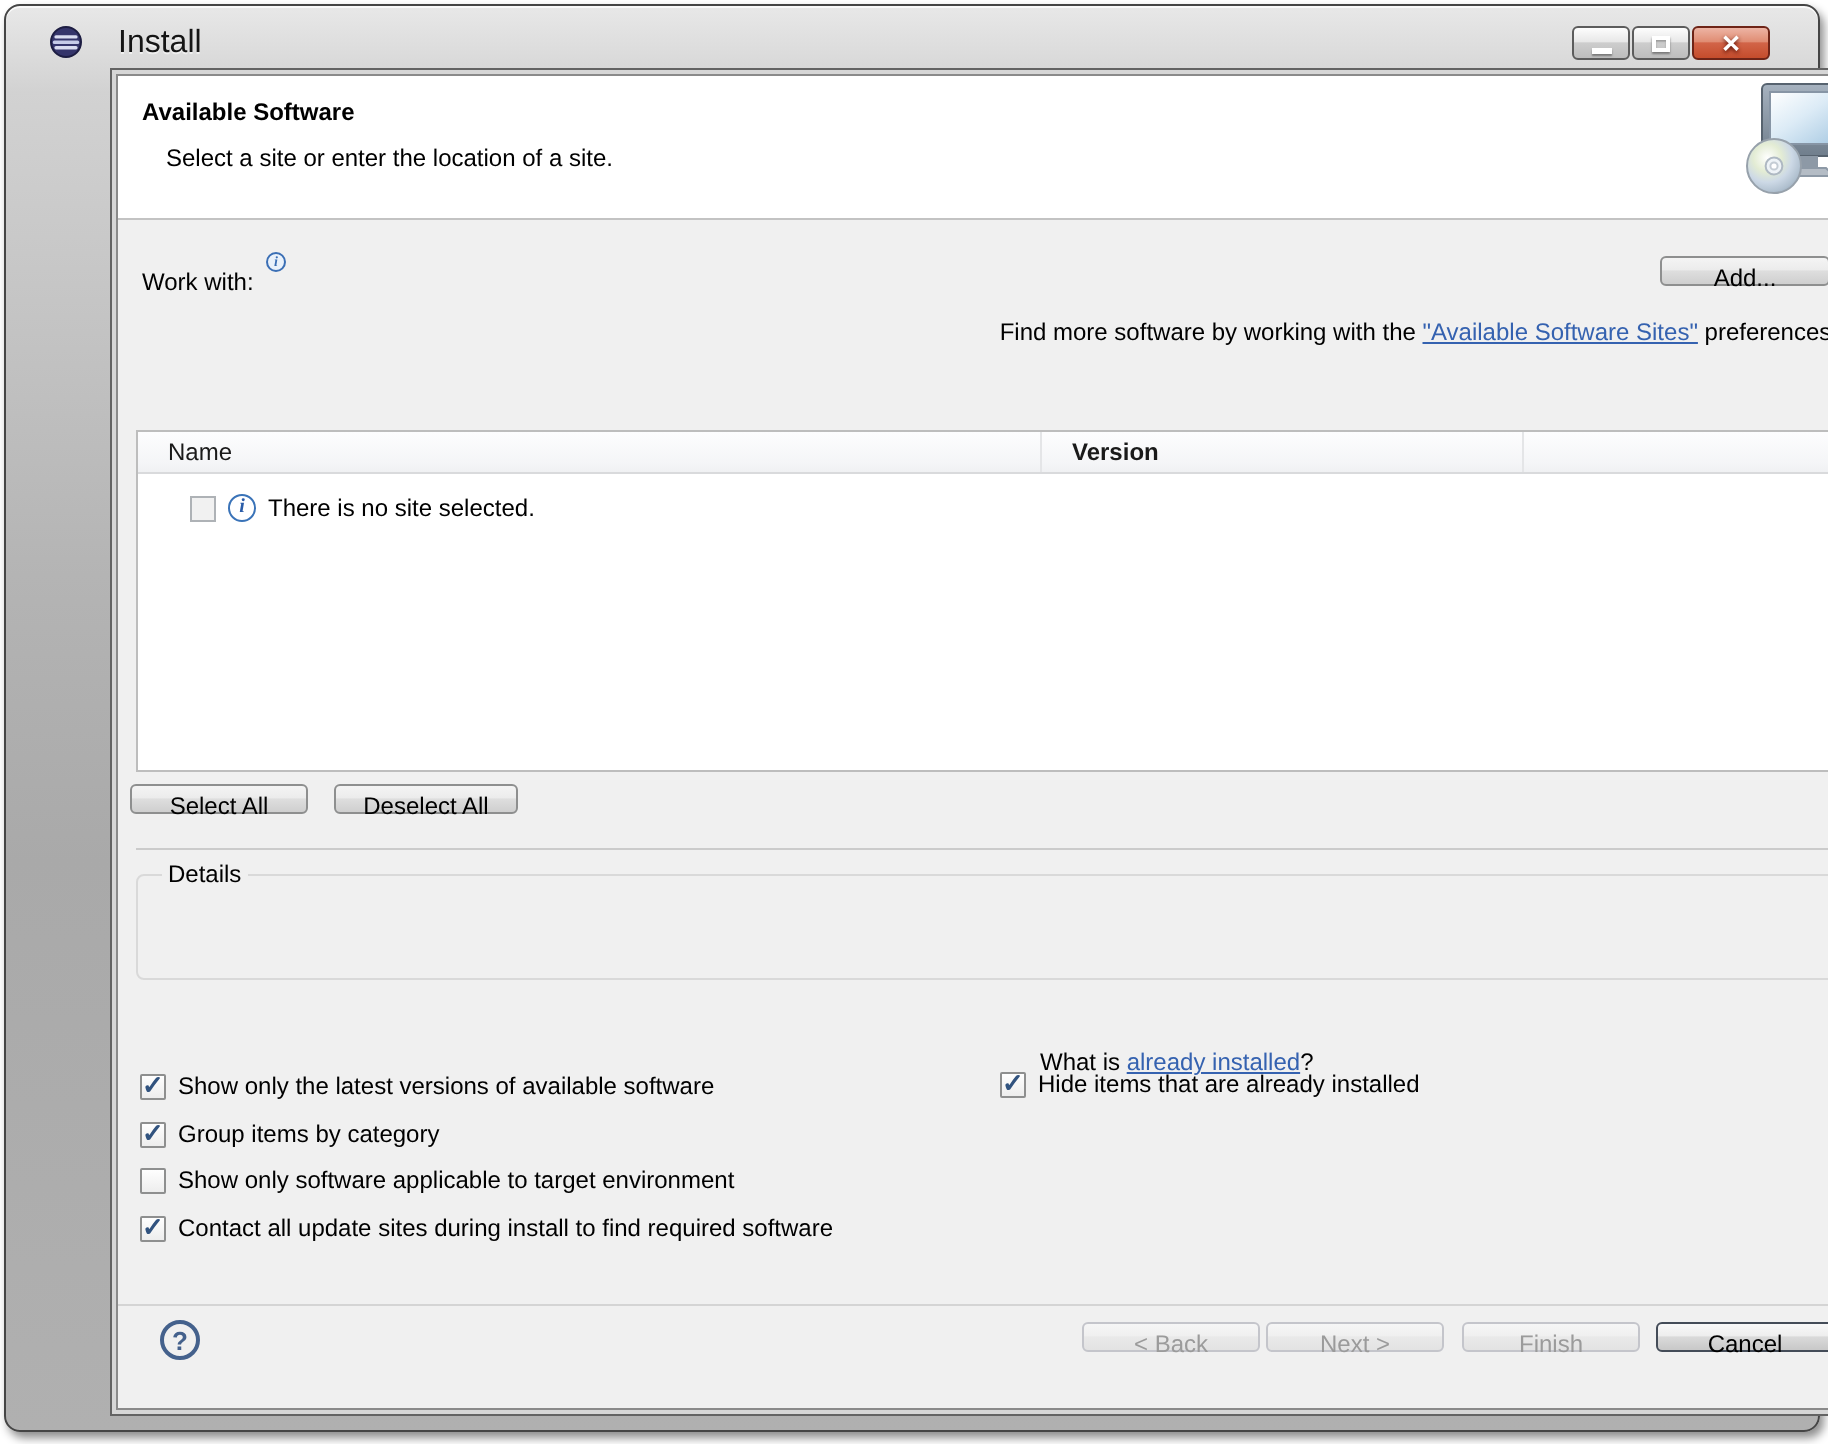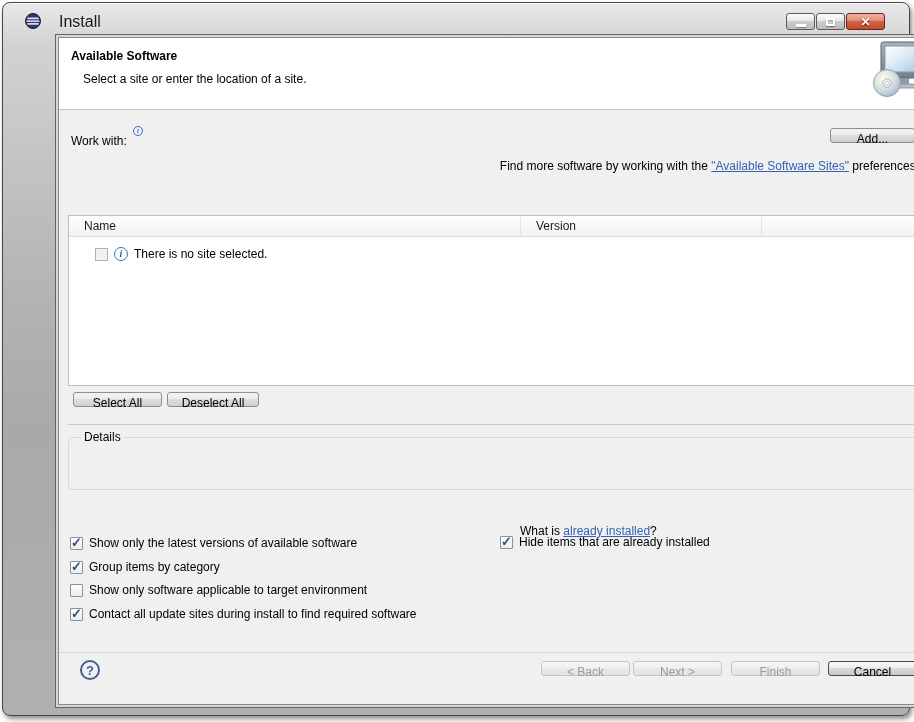--- a/index.html
+++ b/index.html
@@ -69,28 +69,28 @@
     border:1px solid #b4b4b4; font:12px "Liberation Sans",sans-serif; color:#3c3c3c; padding:0 4px; }
 
   
   .table { position:absolute; left:9px; right:12px; top:177px; height:171px; background:#fff;
     border:1px solid #bdbdbd; }
   .thead { display:flex; height:21px;
     background:linear-gradient(180deg,#fdfdfe,#f4f5f7 80%,#f0f1f3 100%);
     border-bottom:1px solid #d9dadc; }
   .th { padding:3px 0 0 15px; border-right:1px solid #e4e5e7; color:#1a1a1a; }
   .th-name { width:452px; }
-  .th-version { width:241px; }
+  .th-version { width:241px;font-weight:bold; }
   .th-fill { flex:1; border-right:none; }
   .trow { display:flex; align-items:center; margin:8px 0 0 26px; height:18px; }
   .row-checkbox { width:13px; height:13px; border:1px solid #aeb2b6; background:#f1f1f1; margin-right:6px; }
   .row-info { width:14px; height:14px; border-radius:50%; border:1px solid #3a73b8; color:#2a5ca8;
     text-align:center; font:bold italic 10px/12px "Liberation Serif",serif; margin-right:6px; background:#fff; }
 
-  .btn-selectall { left:14px; top:354px; width:89px; }
+  .btn-selectall { left:6px; top:354px; width:89px; }
   .btn-deselectall { left:108px; top:354px; width:92px; }
 
   .sep1 { position:absolute; left:9px; right:12px; top:386px; height:1px; background:#cbcbcb; }
 
   
   .group { position:absolute; left:9px; right:12px; top:399px; height:53px;
     border:1px solid #d9d9d9; border-radius:4px; }
   .group-label { position:absolute; left:12px; top:-8px; background:#f0f0f0; padding:0 3px; }
 
   

